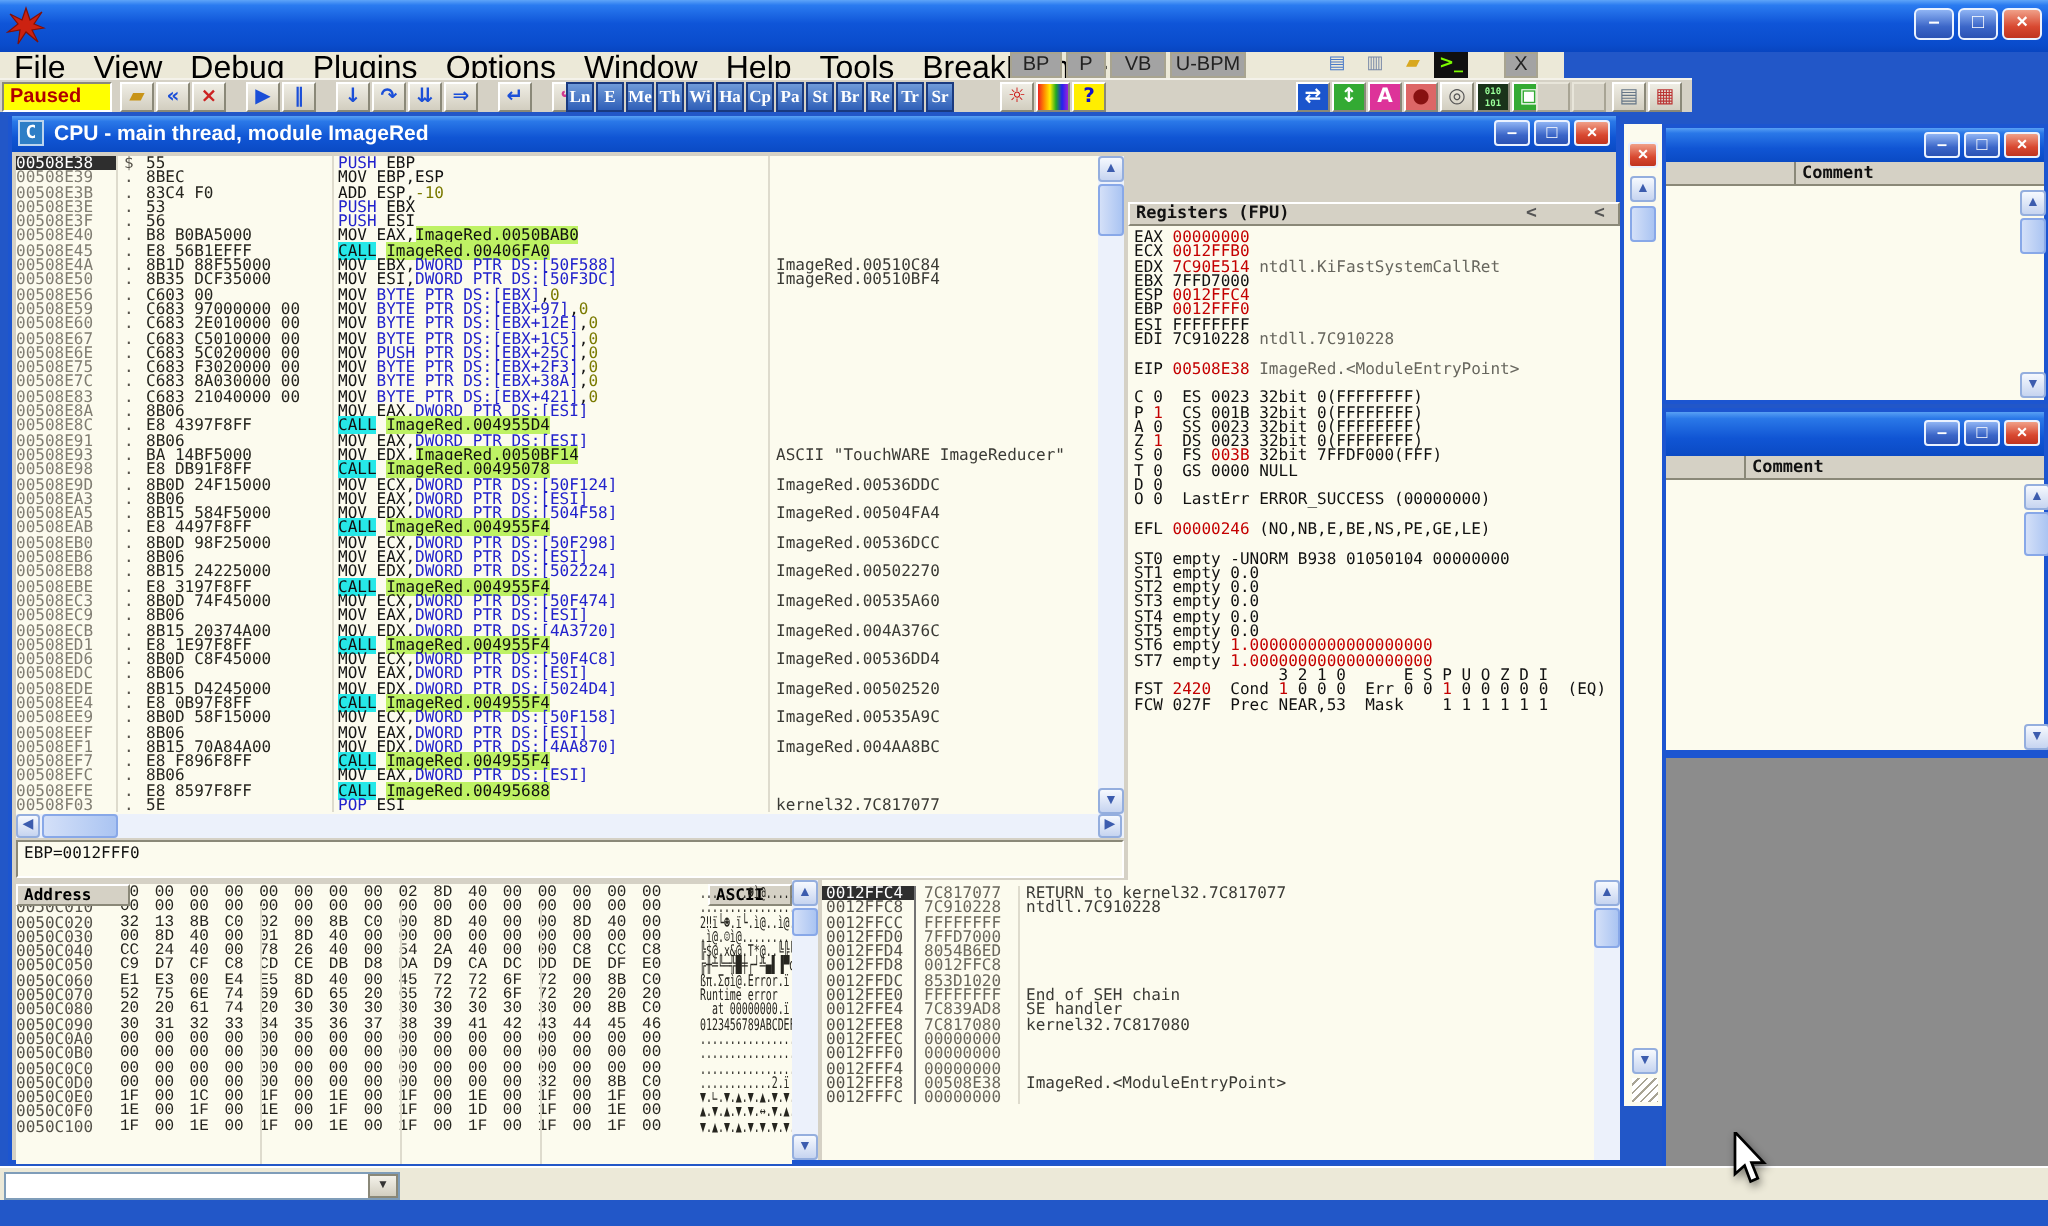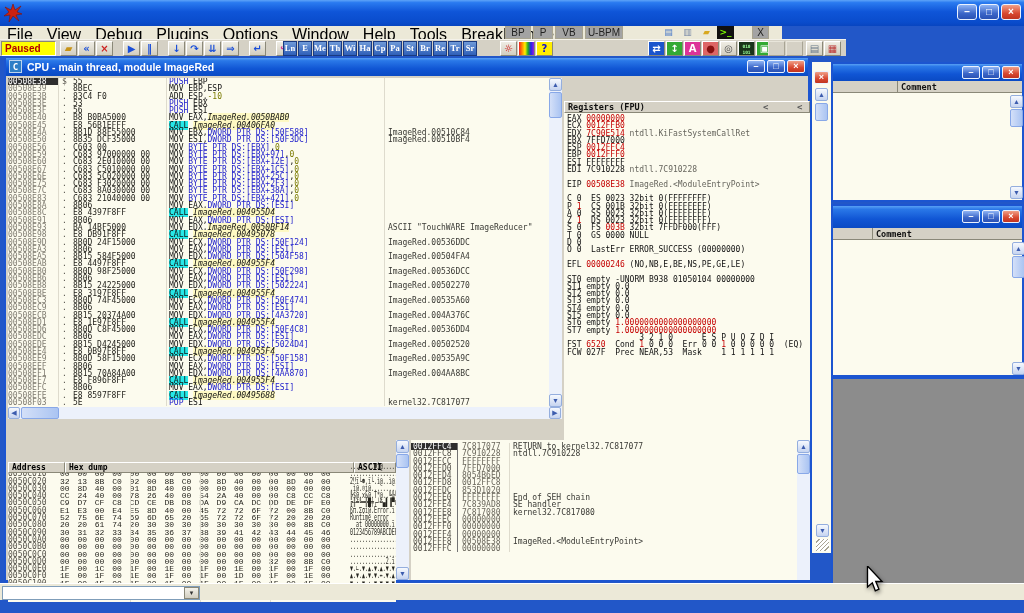--- a/index.html
+++ b/index.html
@@ -61,21 +61,21 @@
   #disasm-pane { left:2px; top:20px; width:541px; height:329px; }
   .drow { display:flex; height:7.3px; font-size:8px; line-height:7.8px; white-space:pre;
     font-family:"DejaVu Sans Mono","DejaVu Sans",monospace; }
   .c-addr { width:50px; flex:none; color:#807d72; }
   .c-addr.sel { background:#2e2e2e; color:#fff; }
   .c-flag { width:15px; flex:none; color:#55524a; border-left:1px solid #dedbcd; padding-left:3px; }
   .c-bytes { width:93px; flex:none; color:#26251f; }
   .c-insn { width:218px; flex:none; border-left:1px solid #dedbcd; padding-left:2px; }
   .c-cmt { flex:1; color:#3a3a35; border-left:1px solid #dedbcd; padding-left:3px; }
   .sg-p { color:#111; } .sg-s { color:#2222cc; } .sg-m { color:#2222cc;margin-top:36px; }
-  .sg-o { color:#7a7a00; } .sg-y { background:#fef9c3; color:#111;font-style:italic; }
+  .sg-o { color:#7a7a00; } .sg-y { background:#bef264; color:#111; }
   .sg-c { background:#26e8e8; color:#111; } .sg-r { color:#c40000; } .sg-g { color:#67665e; }
 
   
   .vsb,.hsb { position:absolute; background:#ecf1fb; }
   .sbtn { position:absolute; width:13px; height:13px; background:linear-gradient(180deg,#f6f9fe,#c6d4f0);
     border:1px solid #94aede; border-radius:2px; color:#3c5cae; font-size:7px; line-height:11px; text-align:center; }
   .sthumb { position:absolute; background:linear-gradient(90deg,#d4e0f8,#aac4f2); border:1px solid #88a8e8; border-radius:2px; }
   .grip { position:absolute; background:repeating-linear-gradient(135deg,#fff 0 2px,#a8a494 2px 3px); }
 
   #disasm-vsb { left:543px; top:20px; width:13px; height:329px; }
@@ -83,21 +83,21 @@
   #info-pane { left:2px; top:362px; width:554px; height:19px; border:1px solid; border-color:#8a8878 #fff #fff #8a8878;
     font-size:8px; padding:1px 0 0 3px; color:#111; }
   #reg-pane { left:558px; top:20px; width:246px; height:418px;margin-top:23px; }
   .phdr { position:relative; height:12px; background:#d5d1c5; border:1px solid; border-color:#fff #8a8878 #8a8878 #fff;
     font:bold 8.5px/10px "DejaVu Sans Mono",monospace; color:#111; padding-left:3px; }
   .rline { height:7.3px; font-size:8px; line-height:7.8px; white-space:pre;
     font-family:"DejaVu Sans Mono","DejaVu Sans",monospace; color:#111; }
   #reg-lines { padding:2px 0 0 3px; }
   .collapse-btn { position:absolute; top:0; font:bold 9px/11px "DejaVu Sans Mono",monospace; color:#555; }
 
-  #dump-pane { left:2px; top:404px; width:388px; height:140px; }
+  #dump-pane { left:2px; top:384px; width:388px; height:140px; }
   .dhdr-cell { position:absolute; top:0; height:11px; background:#d5d1c5; border:1px solid;
     border-color:#fff #8a8878 #8a8878 #fff; font:bold 8px/9px "DejaVu Sans Mono",monospace; padding-left:3px; }
   .dump-row { display:flex; height:7.3px; font-size:8px; line-height:7.8px; white-space:pre;
     font-family:"DejaVu Sans Mono","DejaVu Sans",monospace; }
   .d-addr { width:52px; flex:none; color:#55524a; }
   .d-bytes { width:290px; flex:none; color:#26251f; word-spacing:3px;font-family:Liberation Mono, monospace; }
   .d-ascii { flex:none; color:#26251f; display:inline-block; transform:scaleX(0.62); transform-origin:0 50%; }
   .vline { position:absolute; width:1px; background:#dedbcd; }
   #dump-vsb { left:390px; top:382px; width:13px; height:140px; }
 
@@ -292,21 +292,21 @@
           <div class="drow"><span class="c-addr">00508E3E</span><span class="c-flag">.</span><span class="c-bytes">53</span><span class="c-insn"><span class="sg-s">PUSH</span><span class="sg-p"> EBX</span></span><span class="c-cmt"></span></div>
           <div class="drow"><span class="c-addr">00508E3F</span><span class="c-flag">.</span><span class="c-bytes">56</span><span class="c-insn"><span class="sg-s">PUSH</span><span class="sg-p"> ESI</span></span><span class="c-cmt"></span></div>
           <div class="drow"><span class="c-addr">00508E40</span><span class="c-flag">.</span><span class="c-bytes">B8 B0BA5000</span><span class="c-insn"><span class="sg-p">MOV EAX,</span><span class="sg-y">ImageRed.0050BAB0</span></span><span class="c-cmt"></span></div>
           <div class="drow"><span class="c-addr">00508E45</span><span class="c-flag">.</span><span class="c-bytes">E8 56B1EFFF</span><span class="c-insn"><span class="sg-c">CALL</span><span class="sg-p"> </span><span class="sg-y">ImageRed.00406FA0</span></span><span class="c-cmt"></span></div>
           <div class="drow"><span class="c-addr">00508E4A</span><span class="c-flag">.</span><span class="c-bytes">8B1D 88F55000</span><span class="c-insn"><span class="sg-p">MOV EBX,</span><span class="sg-m">DWORD PTR DS:[50F588]</span></span><span class="c-cmt">ImageRed.00510C84</span></div>
           <div class="drow"><span class="c-addr">00508E50</span><span class="c-flag">.</span><span class="c-bytes">8B35 DCF35000</span><span class="c-insn"><span class="sg-p">MOV ESI,</span><span class="sg-m">DWORD PTR DS:[50F3DC]</span></span><span class="c-cmt">ImageRed.00510BF4</span></div>
           <div class="drow"><span class="c-addr">00508E56</span><span class="c-flag">.</span><span class="c-bytes">C603 00</span><span class="c-insn"><span class="sg-p">MOV </span><span class="sg-m">BYTE PTR DS:[EBX]</span><span class="sg-p">,</span><span class="sg-o">0</span></span><span class="c-cmt"></span></div>
           <div class="drow"><span class="c-addr">00508E59</span><span class="c-flag">.</span><span class="c-bytes">C683 97000000 00</span><span class="c-insn"><span class="sg-p">MOV </span><span class="sg-m">BYTE PTR DS:[EBX+97]</span><span class="sg-p">,</span><span class="sg-o">0</span></span><span class="c-cmt"></span></div>
           <div class="drow"><span class="c-addr">00508E60</span><span class="c-flag">.</span><span class="c-bytes">C683 2E010000 00</span><span class="c-insn"><span class="sg-p">MOV </span><span class="sg-m">BYTE PTR DS:[EBX+12E]</span><span class="sg-p">,</span><span class="sg-o">0</span></span><span class="c-cmt"></span></div>
           <div class="drow"><span class="c-addr">00508E67</span><span class="c-flag">.</span><span class="c-bytes">C683 C5010000 00</span><span class="c-insn"><span class="sg-p">MOV </span><span class="sg-m">BYTE PTR DS:[EBX+1C5]</span><span class="sg-p">,</span><span class="sg-o">0</span></span><span class="c-cmt"></span></div>
-          <div class="drow"><span class="c-addr">00508E6E</span><span class="c-flag">.</span><span class="c-bytes">C683 5C020000 00</span><span class="c-insn"><span class="sg-p">MOV </span><span class="sg-m">BYTE PTR DS:[EBX+25C]</span><span class="sg-p">,</span><span class="sg-o">0</span></span><span class="c-cmt"></span></div>
+          <div class="drow"><span class="c-addr">00508E6E</span><span class="c-flag">.</span><span class="c-bytes">C683 5C020000 00</span><span class="c-insn"><span class="sg-p">MOV </span><span class="sg-m">PUSH PTR DS:[EBX+25C]</span><span class="sg-p">,</span><span class="sg-o">0</span></span><span class="c-cmt"></span></div>
           <div class="drow"><span class="c-addr">00508E75</span><span class="c-flag">.</span><span class="c-bytes">C683 F3020000 00</span><span class="c-insn"><span class="sg-p">MOV </span><span class="sg-m">BYTE PTR DS:[EBX+2F3]</span><span class="sg-p">,</span><span class="sg-o">0</span></span><span class="c-cmt"></span></div>
           <div class="drow"><span class="c-addr">00508E7C</span><span class="c-flag">.</span><span class="c-bytes">C683 8A030000 00</span><span class="c-insn"><span class="sg-p">MOV </span><span class="sg-m">BYTE PTR DS:[EBX+38A]</span><span class="sg-p">,</span><span class="sg-o">0</span></span><span class="c-cmt"></span></div>
           <div class="drow"><span class="c-addr">00508E83</span><span class="c-flag">.</span><span class="c-bytes">C683 21040000 00</span><span class="c-insn"><span class="sg-p">MOV </span><span class="sg-m">BYTE PTR DS:[EBX+421]</span><span class="sg-p">,</span><span class="sg-o">0</span></span><span class="c-cmt"></span></div>
           <div class="drow"><span class="c-addr">00508E8A</span><span class="c-flag">.</span><span class="c-bytes">8B06</span><span class="c-insn"><span class="sg-p">MOV EAX,</span><span class="sg-m">DWORD PTR DS:[ESI]</span></span><span class="c-cmt"></span></div>
           <div class="drow"><span class="c-addr">00508E8C</span><span class="c-flag">.</span><span class="c-bytes">E8 4397F8FF</span><span class="c-insn"><span class="sg-c">CALL</span><span class="sg-p"> </span><span class="sg-y">ImageRed.004955D4</span></span><span class="c-cmt"></span></div>
           <div class="drow"><span class="c-addr">00508E91</span><span class="c-flag">.</span><span class="c-bytes">8B06</span><span class="c-insn"><span class="sg-p">MOV EAX,</span><span class="sg-m">DWORD PTR DS:[ESI]</span></span><span class="c-cmt"></span></div>
           <div class="drow"><span class="c-addr">00508E93</span><span class="c-flag">.</span><span class="c-bytes">BA 14BF5000</span><span class="c-insn"><span class="sg-p">MOV EDX,</span><span class="sg-y">ImageRed.0050BF14</span></span><span class="c-cmt">ASCII "TouchWARE ImageReducer"</span></div>
           <div class="drow"><span class="c-addr">00508E98</span><span class="c-flag">.</span><span class="c-bytes">E8 DB91F8FF</span><span class="c-insn"><span class="sg-c">CALL</span><span class="sg-p"> </span><span class="sg-y">ImageRed.00495078</span></span><span class="c-cmt"></span></div>
           <div class="drow"><span class="c-addr">00508E9D</span><span class="c-flag">.</span><span class="c-bytes">8B0D 24F15000</span><span class="c-insn"><span class="sg-p">MOV ECX,</span><span class="sg-m">DWORD PTR DS:[50F124]</span></span><span class="c-cmt">ImageRed.00536DDC</span></div>
           <div class="drow"><span class="c-addr">00508EA3</span><span class="c-flag">.</span><span class="c-bytes">8B06</span><span class="c-insn"><span class="sg-p">MOV EAX,</span><span class="sg-m">DWORD PTR DS:[ESI]</span></span><span class="c-cmt"></span></div>
@@ -337,20 +337,21 @@
       <span class="sbtn" style="left:0;top:0;">▲</span>
       <span class="sthumb" style="left:0;top:14px;width:13px;height:26px;"></span>
       <span class="sbtn" style="left:0;top:316px;">▼</span>
     </div>
     <div class="hsb" id="hsb">
       <span class="sbtn" style="left:0;top:0;width:12px;height:12px;line-height:10px;">◀</span>
       <span class="sthumb" style="left:13px;top:0;width:38px;height:12px;"></span>
       <span class="sbtn" style="left:541px;top:0;width:12px;height:12px;line-height:10px;">▶</span>
     </div>
 
+    <div class="pane mono" id="info-pane">EBP=0012FFF0</div>
 
     <div class="pane" id="reg-pane">
       <div class="phdr">
         <span>Registers (FPU)</span>
         <span class="collapse-btn" style="left:198px;">&lt;</span>
         <span class="collapse-btn" style="left:232px;">&lt;</span>
       </div>
       <div id="reg-lines">
           <div class="rline"><span class="sg-p">EAX </span><span class="sg-r">00000000</span></div>
           <div class="rline"><span class="sg-p">ECX </span><span class="sg-r">0012FFB0</span></div>
@@ -376,28 +377,27 @@
           <div class="rline"><span class="sg-p">&nbsp;</span></div>
           <div class="rline"><span class="sg-p">ST0 empty -UNORM B938 01050104 00000000</span></div>
           <div class="rline"><span class="sg-p">ST1 empty 0.0</span></div>
           <div class="rline"><span class="sg-p">ST2 empty 0.0</span></div>
           <div class="rline"><span class="sg-p">ST3 empty 0.0</span></div>
           <div class="rline"><span class="sg-p">ST4 empty 0.0</span></div>
           <div class="rline"><span class="sg-p">ST5 empty 0.0</span></div>
           <div class="rline"><span class="sg-p">ST6 empty </span><span class="sg-r">1.0000000000000000000</span></div>
           <div class="rline"><span class="sg-p">ST7 empty </span><span class="sg-r">1.0000000000000000000</span></div>
           <div class="rline"><span class="sg-p">               3 2 1 0      E S P U O Z D I</span></div>
-          <div class="rline"><span class="sg-p">FST </span><span class="sg-r">6520</span><span class="sg-p">  Cond </span><span class="sg-r">1</span><span class="sg-p"> 0 0 0  Err 0 0 </span><span class="sg-r">1</span><span class="sg-p"> 0 0 0 0 0  (EQ)</span></div>
+          <div class="rline"><span class="sg-p">FST </span><span class="sg-r">2420</span><span class="sg-p">  Cond </span><span class="sg-r">1</span><span class="sg-p"> 0 0 0  Err 0 0 </span><span class="sg-r">1</span><span class="sg-p"> 0 0 0 0 0  (EQ)</span></div>
           <div class="rline"><span class="sg-p">FCW 027F  Prec NEAR,53  Mask    1 1 1 1 1 1</span></div>
         </div>
     </div>
 
     <div class="pane" id="dump-pane">
       <div class="dhdr-cell" style="left:0;width:57px;">Address</div>
-      <div class="dhdr-cell" style="left:57px;width:289px;">Hex dump</div>
       <div class="dhdr-cell" style="left:346px;width:42px;">ASCII</div>
       <div id="dump-body" style="padding-top:1px;">
           <div class="dump-row"><span class="d-addr">0050C000</span><span class="d-bytes">00 00 00 00 00 00 00 00 02 8D 40 00 00 00 00 00</span><span class="d-ascii">........☻ì@.....</span></div>
           <div class="dump-row"><span class="d-addr">0050C010</span><span class="d-bytes">00 00 00 00 00 00 00 00 00 00 00 00 00 00 00 00</span><span class="d-ascii">................</span></div>
           <div class="dump-row"><span class="d-addr">0050C020</span><span class="d-bytes">32 13 8B C0 02 00 8B C0 00 8D 40 00 00 8D 40 00</span><span class="d-ascii">2‼ï└☻.ï└.ì@..ì@.</span></div>
           <div class="dump-row"><span class="d-addr">0050C030</span><span class="d-bytes">00 8D 40 00 01 8D 40 00 00 00 00 00 00 00 00 00</span><span class="d-ascii">.ì@.☺ì@.........</span></div>
           <div class="dump-row"><span class="d-addr">0050C040</span><span class="d-bytes">CC 24 40 00 78 26 40 00 54 2A 40 00 00 C8 CC C8</span><span class="d-ascii">╠$@.x&amp;@.T*@..╚╠╚</span></div>
           <div class="dump-row"><span class="d-addr">0050C050</span><span class="d-bytes">C9 D7 CF C8 CD CE DB D8 DA D9 CA DC DD DE DF E0</span><span class="d-ascii">╔╫╧╚═╬█╪┌┘╩▄▌▐▀α</span></div>
           <div class="dump-row"><span class="d-addr">0050C060</span><span class="d-bytes">E1 E3 00 E4 E5 8D 40 00 45 72 72 6F 72 00 8B C0</span><span class="d-ascii">ßπ.Σσì@.Error.ï└</span></div>
           <div class="dump-row"><span class="d-addr">0050C070</span><span class="d-bytes">52 75 6E 74 69 6D 65 20 65 72 72 6F 72 20 20 20</span><span class="d-ascii">Runtime error   </span></div>

